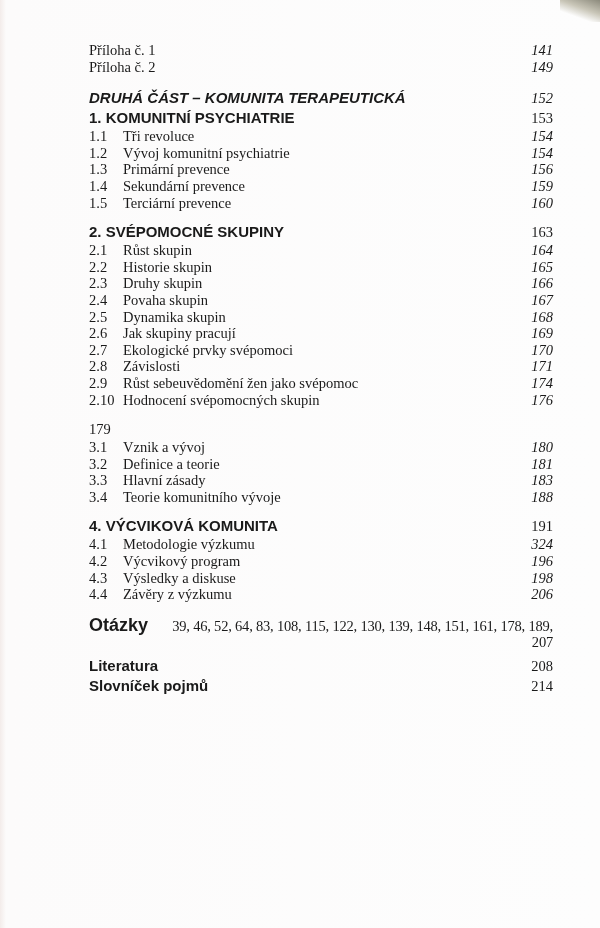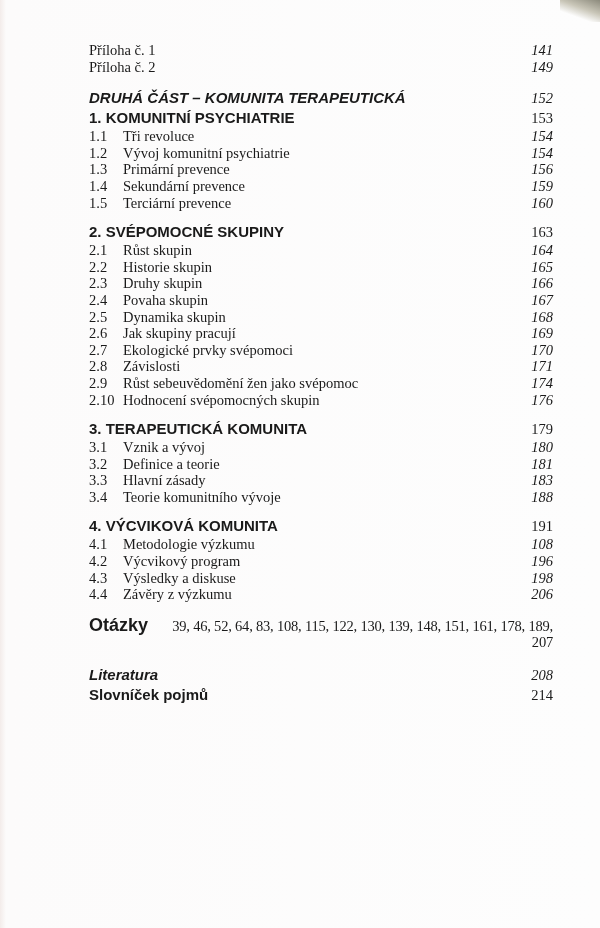--- a/index.html
+++ b/index.html
@@ -174,21 +174,20 @@
         </div>
         <div class="row">
           <span class="left">
             <span class="num">2.10</span>
             <span>Hodnocení svépomocných skupin</span>
           </span>
           <span class="page-no">176</span>
         </div>
         <div class="gap"></div>
         <div class="head">
-          <span>3. TERAPEUTICKÁ KOMUNITA</span>
           <span class="page-no">179</span>
         </div>
         <div class="row">
           <span class="left">
             <span class="num">3.1</span>
             <span>Vznik a vývoj</span>
           </span>
           <span class="page-no">180</span>
         </div>
         <div class="row">
@@ -215,21 +214,21 @@
         <div class="gap"></div>
         <div class="head">
           <span>4. VÝCVIKOVÁ KOMUNITA</span>
           <span class="page-no">191</span>
         </div>
         <div class="row">
           <span class="left">
             <span class="num">4.1</span>
             <span>Metodologie výzkumu</span>
           </span>
-          <span class="page-no">108</span>
+          <span class="page-no">324</span>
         </div>
         <div class="row">
           <span class="left">
             <span class="num">4.2</span>
             <span>Výcvikový program</span>
           </span>
           <span class="page-no">196</span>
         </div>
         <div class="row">
           <span class="left">
@@ -248,21 +247,21 @@
       </div>
 
     <div class="otazky">
       <span class="label">Otázky</span>
       <span class="list">
         <span>39, 46, 52, 64, 83, 108, 115, 122, 130, 139, 148, 151, 161, 178, 189,</span><br>
         <span>207</span>
       </span>
     </div>
 
-    <div class="head end-head" style="margin-top:15px;font-style:italic;">
+    <div class="head end-head" style="margin-top:6px;">
       <span>Literatura</span>
       <span class="page-no">208</span>
     </div>
     <div class="head end-head">
       <span>Slovníček pojmů</span>
       <span class="page-no">214</span>
     </div>
   </div>
 </div>
 

